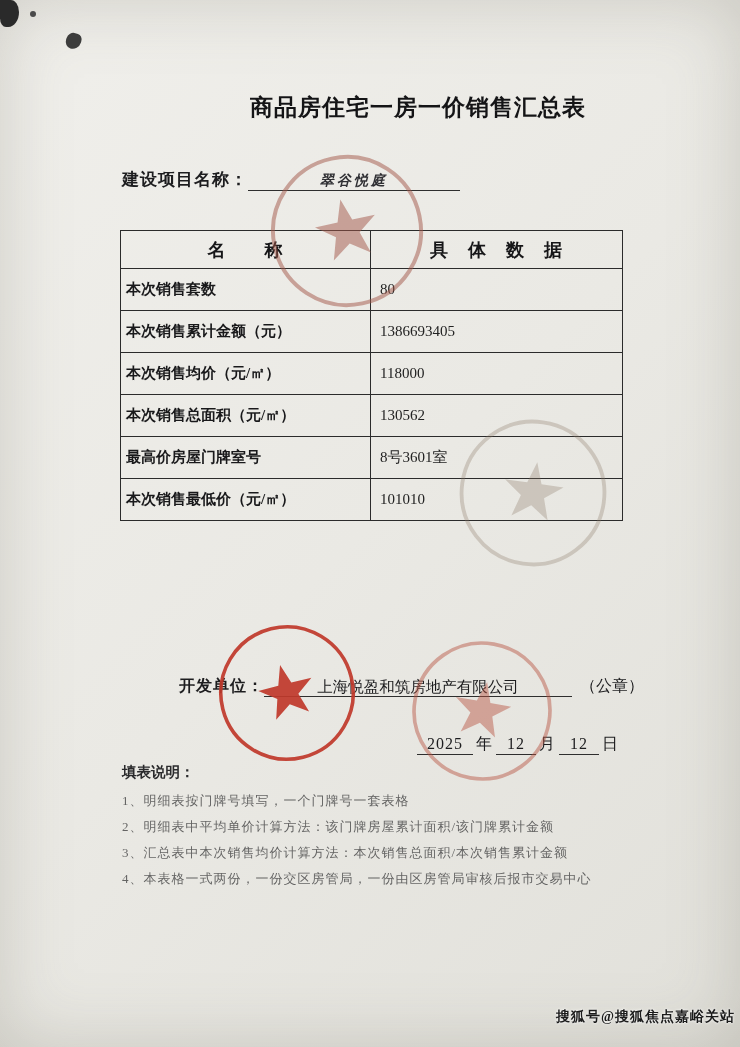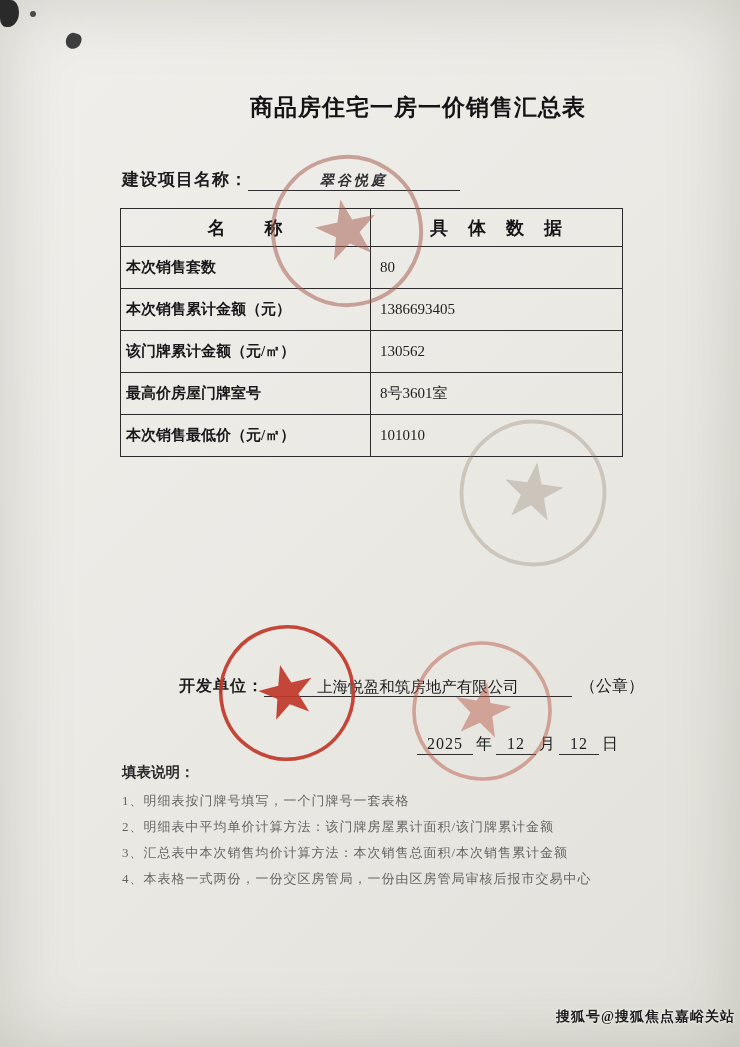--- a/index.html
+++ b/index.html
@@ -29,21 +29,21 @@
   .project-line { position:absolute; left:122px; top:168px; font-size:17px; }
   .project-line .lbl { font-weight:bold; letter-spacing:1px; }
   .fill-line {
     display:inline-block; border-bottom:1.5px solid #2e2e2e;
     text-align:center; vertical-align:bottom; line-height:1.25;
   }
   .project-line .fill-line { width:212px; }
   .handwriting { font-size:14px; font-weight:600; font-style:italic; letter-spacing:3px; color:#2f2f33; }
 
   table.summary {
-    position:absolute; left:120px; top:208px; width:502px;
+    position:absolute; left:120px; top:230px; width:502px;
     border-collapse:collapse; table-layout:fixed;
   }
   table.summary th, table.summary td { border:1px solid #2b2b2b; }
   table.summary col.c1 { width:250px; }
   table.summary col.c2 { width:252px; }
   table.summary th {
     height:38px; font-size:18px; font-weight:bold; text-align:center; letter-spacing:1px; color:#161618;
   }
   table.summary td { height:42px; font-size:15px; vertical-align:middle; }
   td.row-lbl { font-weight:bold; padding-left:5px; color:#19191b; }
@@ -114,21 +114,25 @@
     <tbody>
       <tr>
         <td class="row-lbl">本次销售套数</td>
         <td class="row-val">80</td>
       </tr>
       <tr>
         <td class="row-lbl">本次销售累计金额（元）</td>
         <td class="row-val">1386693405</td>
       </tr>
       <tr>
-        <td class="row-lbl">该门牌累计金额（元/㎡）</td>
+        <td class="row-lbl">本次销售均价（元/㎡）</td>
+        <td class="row-val">118000</td>
+      </tr>
+      <tr>
+        <td class="row-lbl">本次销售总面积（元/㎡）</td>
         <td class="row-val">130562</td>
       </tr>
       <tr>
         <td class="row-lbl">最高价房屋门牌室号</td>
         <td class="row-val">8号3601室</td>
       </tr>
       <tr>
         <td class="row-lbl">本次销售最低价（元/㎡）</td>
         <td class="row-val">101010</td>
       </tr>

